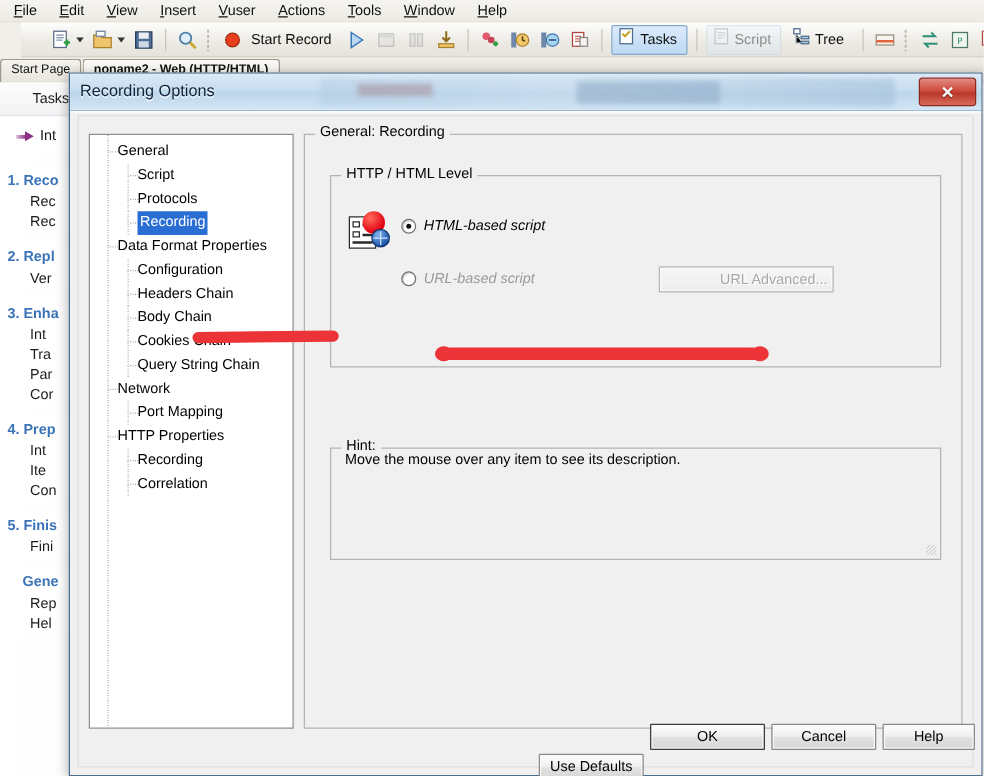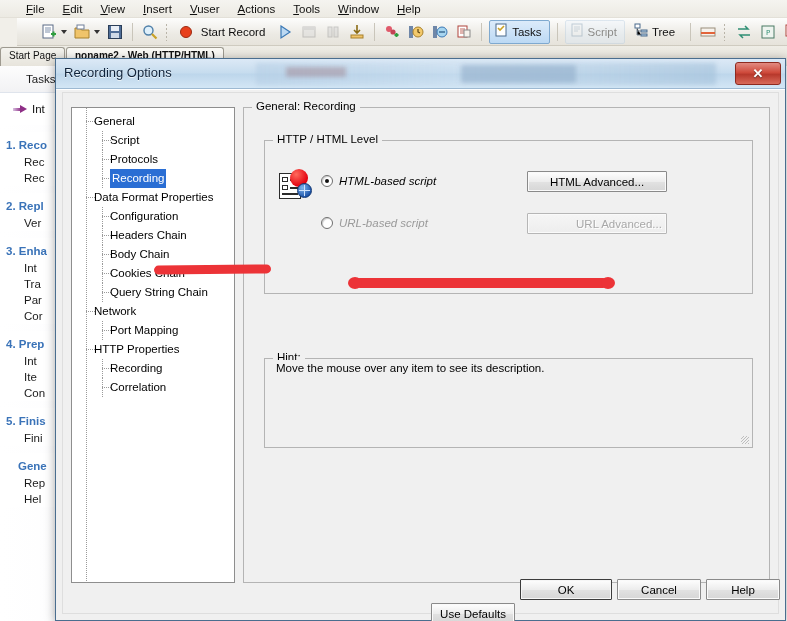--- a/index.html
+++ b/index.html
@@ -9,21 +9,21 @@
     background:#ffffff;
     -webkit-font-smoothing:none;
   }
   
   #app{position:absolute;inset:0;background:#f1efe9;}
 
   .menubar{
     position:absolute;left:0;top:0;width:787px;height:18px;
     background:linear-gradient(#f5f4f0,#eceae3);
     border-bottom:1px solid #e3e0d8;
-    display:flex;align-items:center;padding-left:17px;box-sizing:border-box;
+    display:flex;align-items:center;padding-left:2px;box-sizing:border-box;
   }
   .menubar .mi{
     font-size:11.5px;color:#10100f;padding:1px 9px;cursor:default;white-space:nowrap;
   }
   .menubar .mi u{text-decoration:underline;}
 
   .toolbar{
     position:absolute;left:17px;top:18px;width:787px;height:28px;
     background:linear-gradient(#fdfdfc,#eceae4 60%,#e6e3db);
     border-bottom:1px solid #cfcbc0;
@@ -511,21 +511,20 @@
             <div class="ln" style="left:11px;top:18px;width:8px;"></div>
             <div class="ln" style="left:3px;top:24px;width:16px;"></div>
             <div class="reddot"></div>
             <div class="globe"></div>
           </div>
 
           <div class="radio-row" style="top:34px;">
             <span class="radio on"></span>
             <span>HTML-based script</span>
           </div>
-          <div class="winbtn" style="left:262px;top:30px;width:140px;">HTML Advanced...</div>
 
           <div class="radio-row dis" style="top:76px;">
             <span class="radio"></span>
             <span>URL-based script</span>
           </div>
           <div class="winbtn dis" style="left:262px;top:72px;width:140px;">URL Advanced...</div>
         </div>
 
         <div class="gbox" id="grpHint">
           <span class="cap">Hint:</span>

